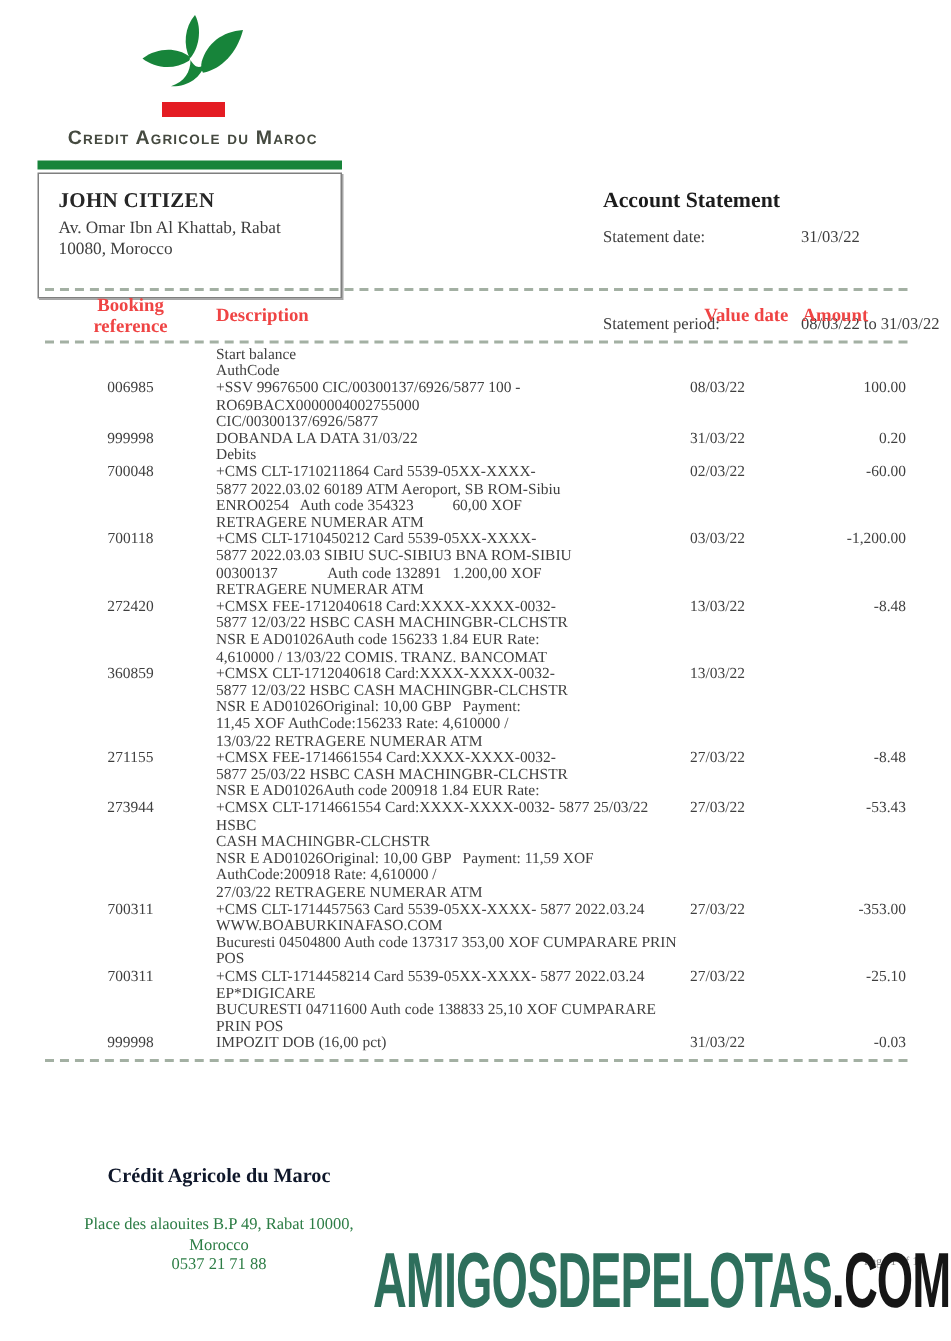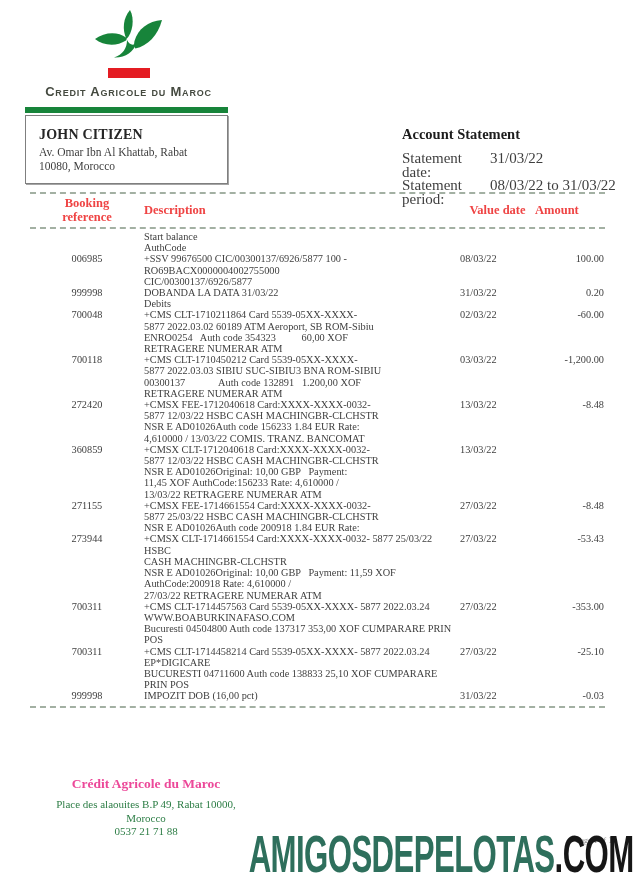--- a/index.html
+++ b/index.html
@@ -14,31 +14,31 @@
   .leaf-svg{display:block;margin:0 auto;}
   .red-bar{width:42px;height:10px;background:#E41C23;margin:2px auto 6px auto;}
   .wordmark{
     font-family:"Liberation Sans",sans-serif;font-variant:small-caps;
     font-weight:700;font-size:13px;letter-spacing:0.8px;color:#454a40;white-space:nowrap;
   }
   .green-rule{position:absolute;left:25px;top:107px;width:203px;height:6px;background:#17843A;}
 
   
   .customer-box{
-    position:absolute;left:25px;top:115px;width:203px;height:69px;background:#fff;
+    position:absolute;left:25px;top:115px;width:203px;height:84px;background:#fff;
     border:1px solid #7f7f7f;box-shadow:1px 1px 0 #a5a5a5;
     padding:11px 13px;box-sizing:border-box;
   }
   .cust-name{font-size:14px;font-weight:700;color:#262626;letter-spacing:0.2px;margin-bottom:3px;}
   .cust-addr{font-size:11.5px;line-height:13.5px;color:#3e3e3e;}
 
   
   .statement-meta{position:absolute;left:402px;top:126px;width:232px;}
   .stmt-title{font-size:14.5px;font-weight:700;color:#1c1c1c;margin:0 0 9px 0;}
-  .meta-grid{display:grid;grid-template-columns:88px auto;font-size:15px;line-height:13.5px;color:#3e3e3e;}
+  .meta-grid{display:grid;grid-template-columns:88px auto;font-size:11px;line-height:13.5px;color:#3e3e3e;gap:44px;}
 
   
   .txn-table{position:absolute;left:30px;top:192px;width:575px;}
   .t-head{
     display:grid;grid-template-columns:114px 316px 75px 70px;
     border-top:2px dashed #a3b0a3;border-bottom:2px dashed #a3b0a3;
     padding:2px 0 3px 0;color:#ef4444;font-weight:700;font-size:12.5px;line-height:14px;
   }
   .t-head .h-book{text-align:center;white-space:pre-line;}
   .t-head .h-desc{align-self:center;}
@@ -46,21 +46,21 @@
   .t-head .h-amt{text-align:left;align-self:center;padding-right:2px;}
   .t-body{padding:2px 0 4px 0;border-bottom:2px dashed #a3b0a3;font-size:10.3px;}
   .trow{display:grid;grid-template-columns:114px 316px 75px 70px;line-height:11.2px;}
   .trow .c-booking{text-align:center;}
   .trow .c-description{white-space:pre-wrap;}
   .trow .c-value_date{text-align:left;}
   .trow .c-amount{text-align:right;padding-right:1px;}
 
   
   .footer{position:absolute;left:38px;top:776px;width:216px;text-align:center;}
-  .f-title{font-size:13.5px;font-weight:700;color:#ec4899;margin-bottom:6px;}
+  .f-title{font-size:13.5px;font-weight:700;color:#0f172a;margin-bottom:18px;}
   .f-line{font-size:11px;line-height:13.5px;color:#2C7D45;}
 
   
   .page-indicator{position:absolute;left:576px;top:836px;font-size:8px;color:#8a8a8a;z-index:1;}
   .watermark{
     position:absolute;right:0px;top:828px;z-index:5;
     font-family:"Liberation Sans",sans-serif;font-weight:800;font-size:52px;
     letter-spacing:-1px;white-space:nowrap;line-height:1;
     transform:scaleX(0.60);transform-origin:100% 50%;
   }

